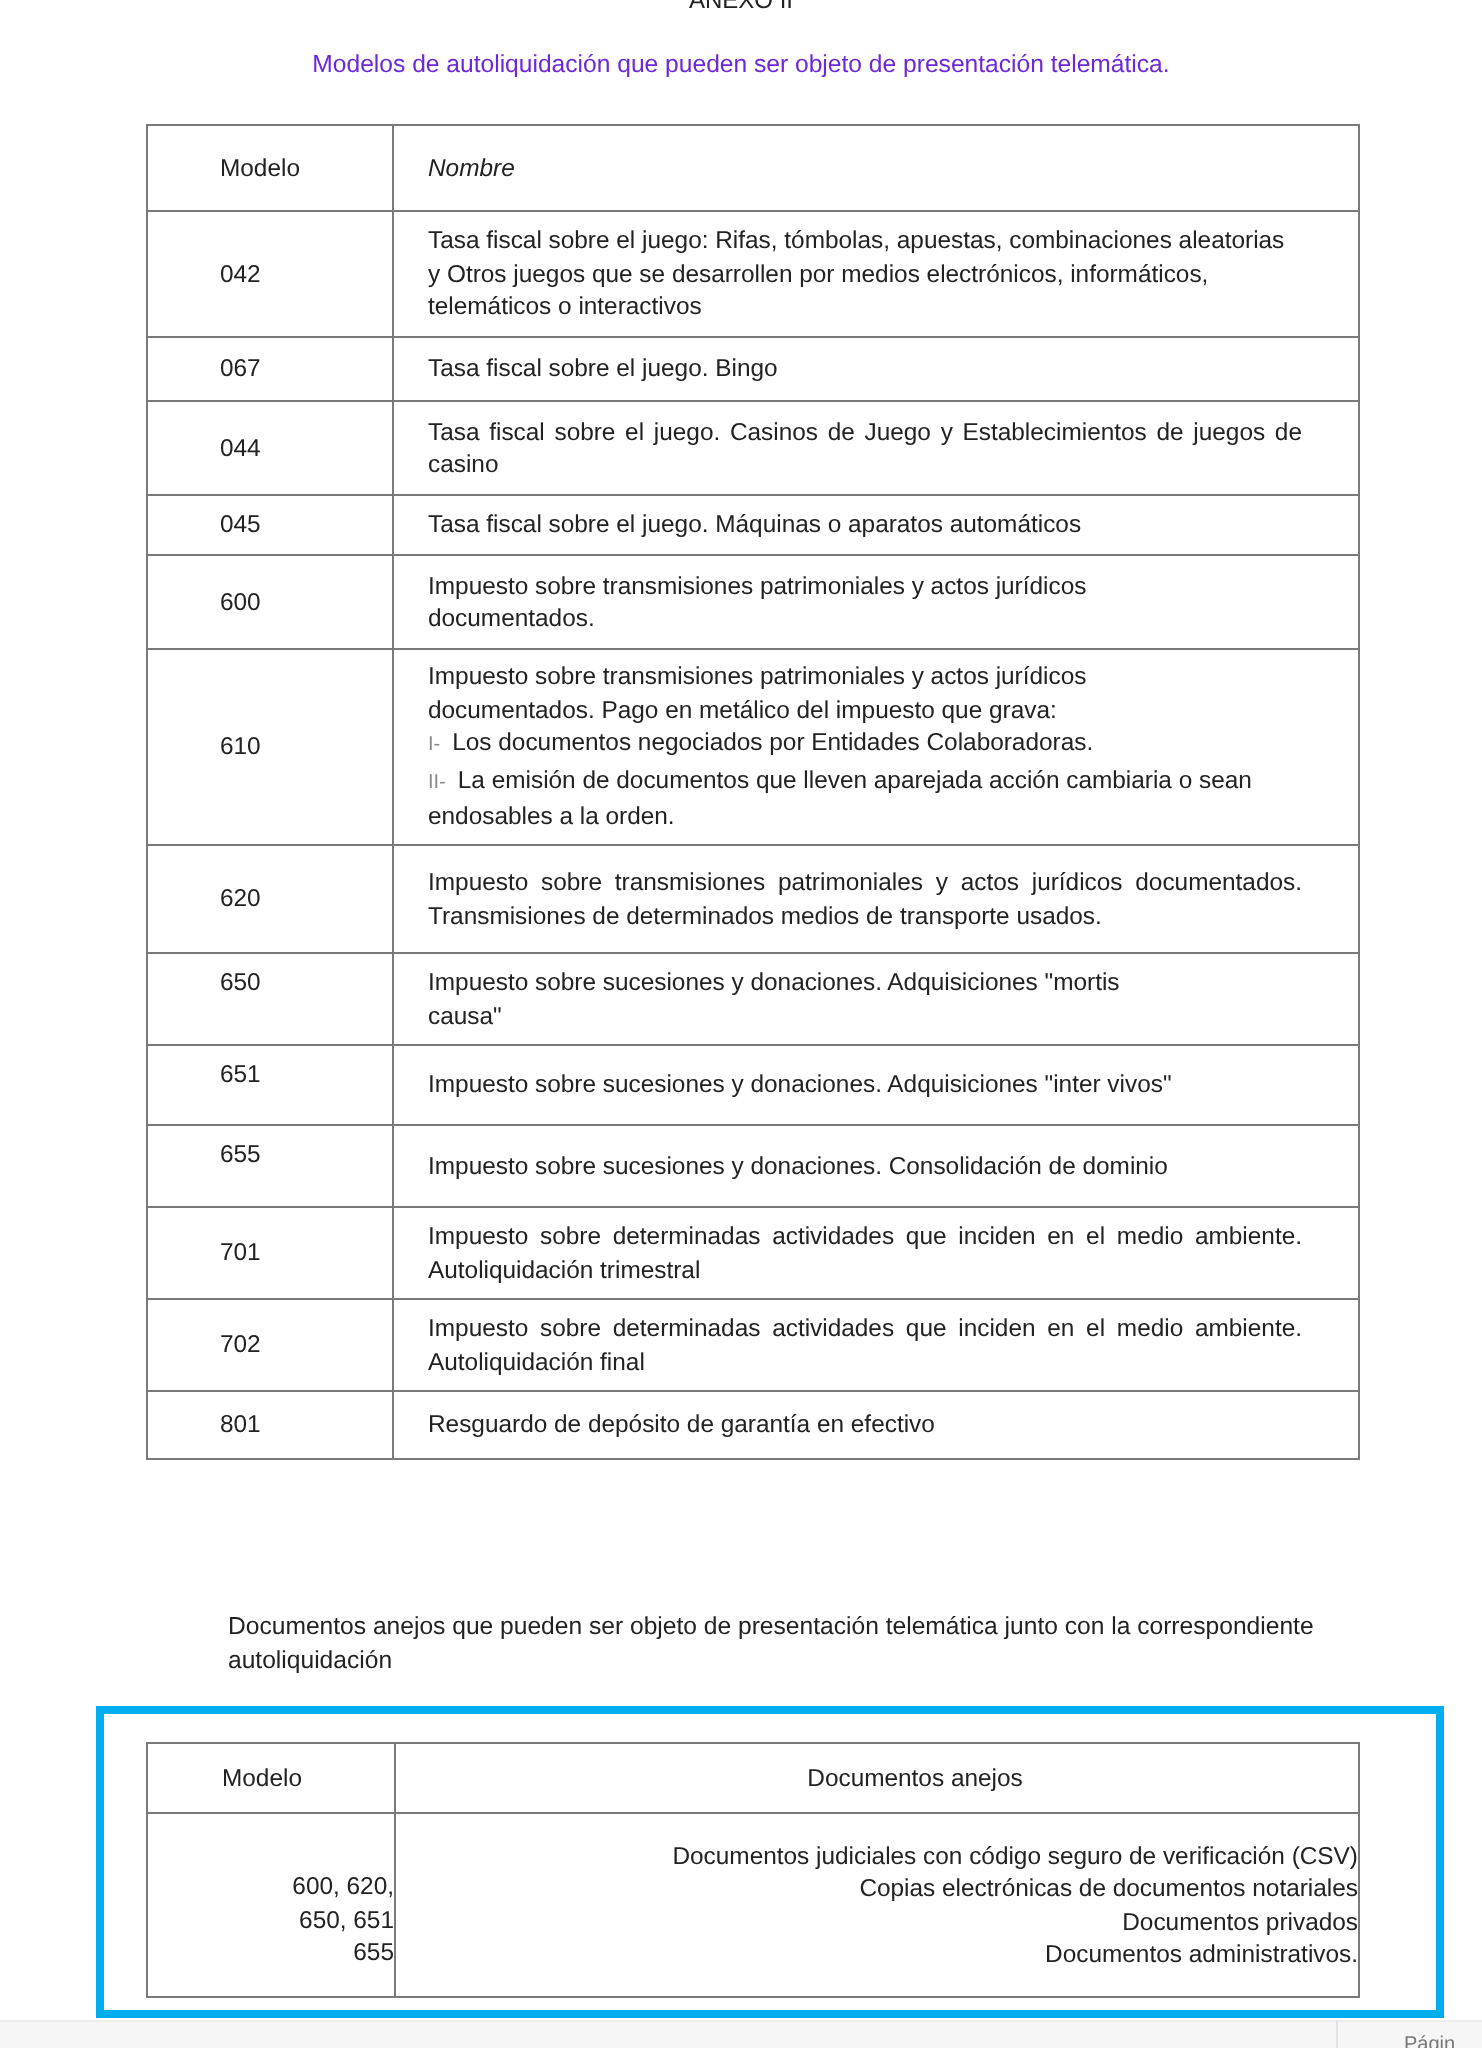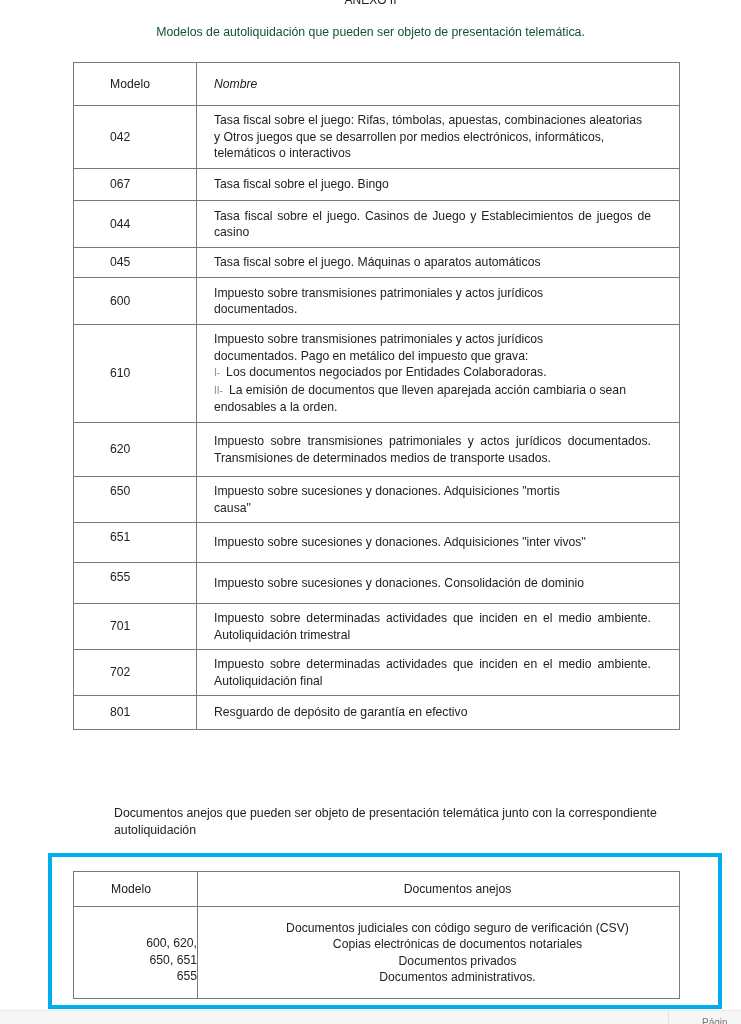--- a/index.html
+++ b/index.html
@@ -24,21 +24,21 @@
       font-size: 12px;
       color: #222;
     }
     .intro {
       position: absolute;
       top: 25px;
       left: 0;
       width: 741px;
       text-align: center;
       font-size: 12.3px;
-      color: #14532d;
+      color: #6d28d9;
     }
     table.grid {
       position: absolute;
       border-collapse: collapse;
       table-layout: fixed;
       font-size: 12.2px;
       line-height: 16.5px;
       color: #222;
     }
     table.grid td, table.grid th {
@@ -95,21 +95,21 @@
     #t2 th.h-modelo { text-align: left; padding-left: 37px; height: 34px; }
     #t2 th.h-docs { text-align: center; padding-left: 38px; }
     #t2 td.modelos {
       text-align: right;
       padding-left: 37px;
       padding-top: 15px;
       vertical-align: middle;
       height: 76px;
     }
     #t2 td.docs {
-      text-align: center;
+      text-align: right;
       padding-left: 38px;
       vertical-align: middle;
     }
     .docline { display: block; }
 
     .bottom-bar {
       position: absolute;
       left: 0;
       top: 1010px;
       width: 741px;

